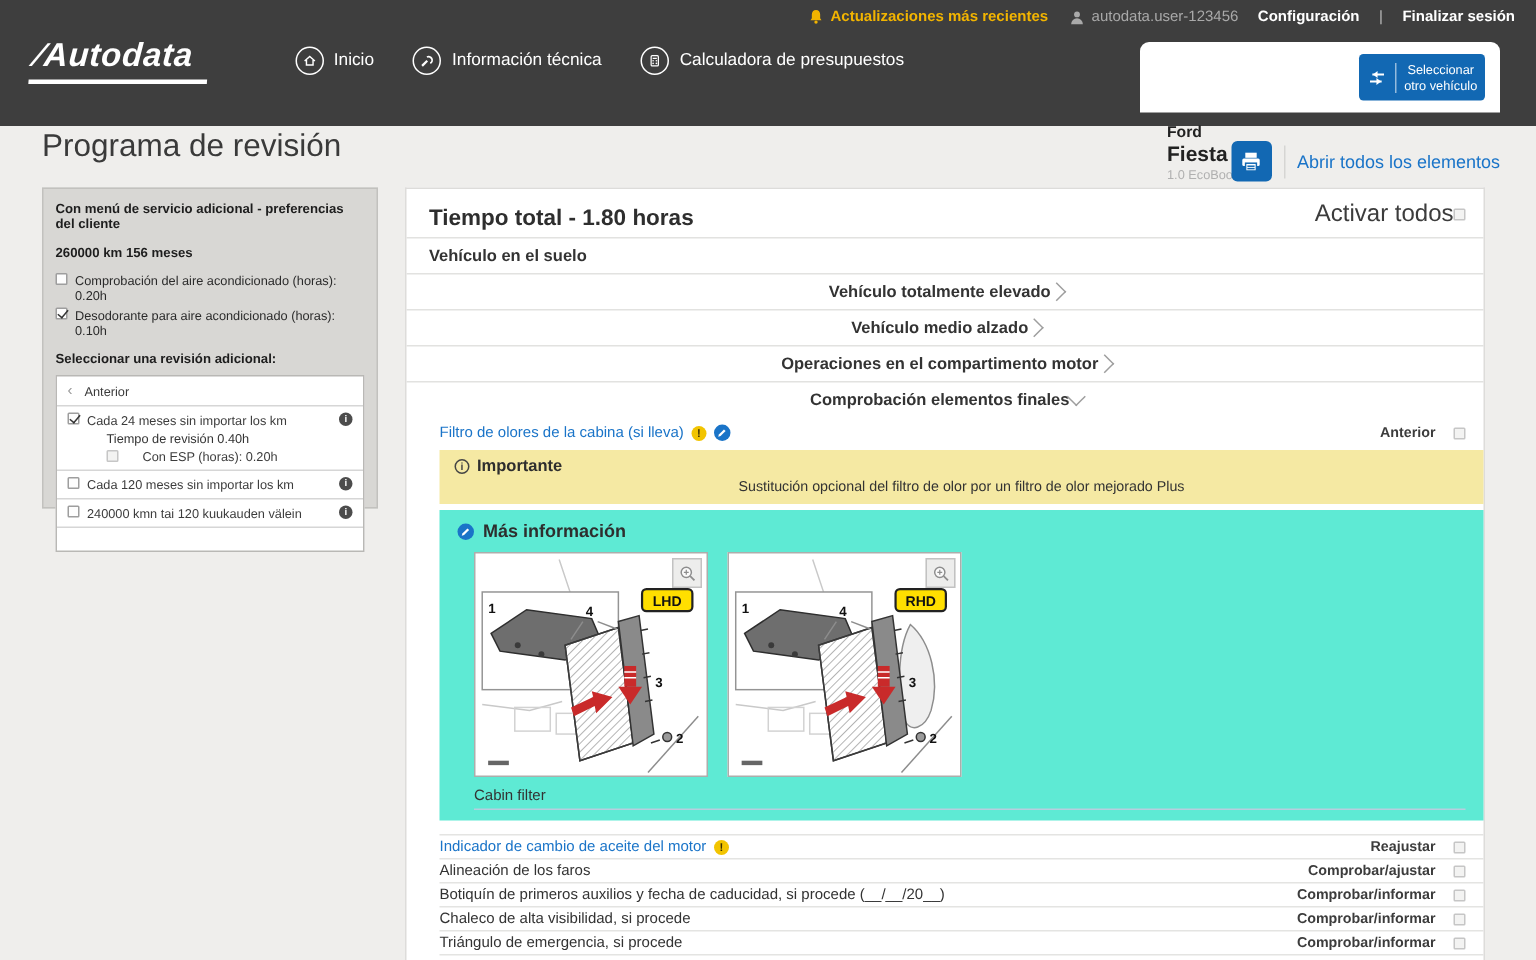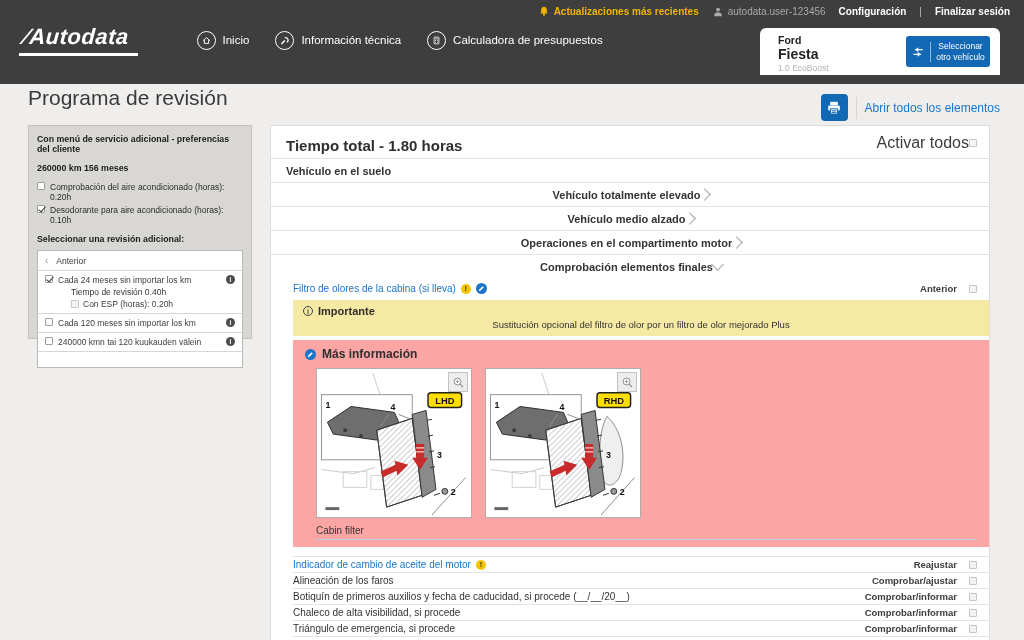--- a/index.html
+++ b/index.html
@@ -20,21 +20,21 @@
           border-bottom:3px solid #fff; padding:0 10px 3px 4px; transform:skewX(-4deg); cursor:pointer; }
   .logo .slash { font-weight:bold; margin-right:1px; }
   .nav { display:flex; align-items:center; gap:26px; margin-left:58px; }
   .nav-item { display:flex; align-items:center; gap:7px; color:#fff; font-size:11.5px; cursor:pointer; }
   .nav-circle { width:19px; height:19px; border:1.4px solid #fff; border-radius:50%;
                 display:flex; align-items:center; justify-content:center; }
 
   
   .vehicle-card { position:absolute; left:760px; top:28px; width:240px; height:47px;
                   background:#fff; border-radius:6px 6px 0 0; padding:6px 10px 4px 18px; }
-  .v-make { font-size:10.5px; font-weight:bold; color:#222; }
+  .v-make { font-size:10.5px; font-weight:bold; color:#222;margin-top:48px; }
   .v-model { font-size:14px; font-weight:bold; color:#222; margin-top:0px; }
   .v-variant { font-size:8.5px; color:#b0b0b0; margin-top:1px; }
   .v-select { position:absolute; right:10px; top:8px; width:84px; height:31px; border:none;
               background:#1268b3; border-radius:3px; color:#fff; font-size:8.5px; line-height:1.2;
               display:flex; align-items:center; gap:5px; padding:0 5px; cursor:pointer;
               font-family:"Liberation Sans", sans-serif; }
   .v-select .vsep { width:1px; height:20px; background:rgba(255,255,255,.55); }
   .v-select .vlabel { flex:1; text-align:center; }
 
   
@@ -51,21 +51,21 @@
   .sp-heading { font-weight:bold; font-size:8.8px; margin-bottom:9px; color:#1d1d1d; }
   .sp-mileage { font-weight:bold; font-size:8.8px; margin-bottom:9px; color:#1d1d1d; }
   .sp-opt { display:flex; align-items:flex-start; gap:5px; margin:3px 0; color:#2a2a2a; }
   .sp-select { font-weight:bold; font-size:8.8px; margin:9px 0 6px; color:#1d1d1d; }
   .sp-list { background:#fff; border:1px solid #b9b8b5; height:118px; }
   .sp-row { padding:4px 7px; border-bottom:1px solid #d6d6d6; display:flex; align-items:flex-start; gap:5px; }
   .sp-back { color:#3a3a3a; cursor:pointer; align-items:center; }
   .sp-back .lt { color:#9a9a9a; font-size:10px; margin-right:3px; }
   .sp-row .grow { flex:1; }
   .sp-sub { margin-left:13px; margin-top:2px; color:#333; }
-  .sp-subopt { display:flex; align-items:center; gap:4px; margin-left:13px; margin-top:2px; }
+  .sp-subopt { display:flex; align-items:center; gap:16px; margin-left:13px; margin-top:2px; }
 
   
   .cb { position:relative; width:9px; height:9px; background:#fdfdfd; border:1px solid #9e9e9e;
         border-radius:1px; flex:none; display:inline-block; cursor:pointer; }
   .cb.gray { border-color:#c6c6c6; background:#f3f3f2; }
   .cb.on::after { content:''; position:absolute; left:2px; top:-1px; width:3px; height:6px;
                   border:solid #333; border-width:0 1.6px 1.6px 0; transform:rotate(40deg); }
   .cb.small { width:8px; height:8px; }
 
   .info-i { width:9px; height:9px; background:#4c4c4c; border-radius:50%; color:#fff; font-size:6.5px;
@@ -96,21 +96,21 @@
                align-items:center; justify-content:center; flex:none; cursor:pointer; }
   .filter-row .grow, .task-row .grow { flex:1; }
   .action-label { font-size:9.5px; font-weight:bold; color:#3c3c3c; margin-right:7px; white-space:nowrap; }
 
   .imp-box { background:#f5e9a3; padding:5px 10px 6px; margin:1px 0 4px;text-align:center; }
   .imp-title { display:flex; align-items:center; gap:5px; font-size:11px; font-weight:bold; color:#2e2e2e; }
   .imp-i { width:10px; height:10px; border:1.2px solid #444; border-radius:50%; color:#444; font-size:7px;
            font-weight:bold; display:inline-flex; align-items:center; justify-content:center; font-style:normal; }
   .imp-text { font-size:9.5px; color:#333; margin-top:2px; }
 
-  .info-box { background:#fca5a5; padding:6px 10px 4px 10px; }
+  .info-box { background:#5eead4; padding:6px 10px 4px 10px; }
   .info-head { display:flex; align-items:center; gap:6px; font-size:12px; font-weight:bold; color:#2e2e2e;
                margin:1px 0 7px 2px; }
   .figs { display:flex; gap:13px; margin-left:13px; }
   .fig { position:relative; width:156px; height:150px; background:#fff; border:1px solid #adadab; cursor:pointer; }
   .zoombox { position:absolute; top:3px; right:3px; width:20px; height:20px; background:#ededec;
              border:1px solid #c2c2c2; display:flex; align-items:center; justify-content:center; cursor:pointer; }
   .fig-caption { font-size:10px; color:#333; margin:7px 0 3px 13px; padding-bottom:3px;
                  border-bottom:1px solid #b7cede; margin-right:2px; }
 
   .tasks { margin-top:9px; }

